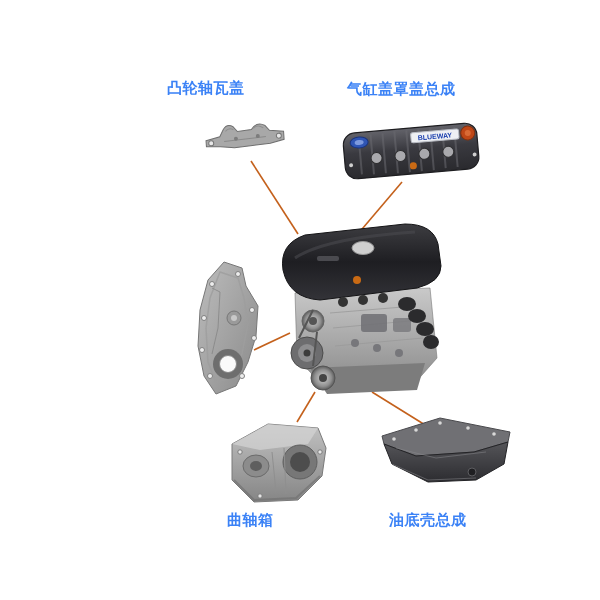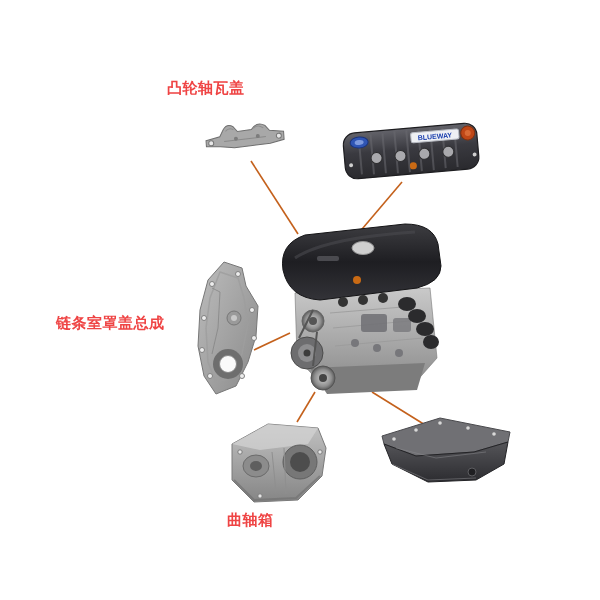--- a/index.html
+++ b/index.html
@@ -17,21 +17,21 @@
   }
   .connector-layer {
     position: absolute;
     left: 0; top: 0;
     width: 600px; height: 600px;
   }
   .part-label {
     position: absolute;
     font-size: 15px;
     font-weight: 700;
-    color: #ef4444;
+    color: #3b82f6;
     letter-spacing: 0.5px;
     white-space: nowrap;
   }
   .part-image { position: absolute; }
 </style>
 </head>
 <body>
 
 <div class="canvas">
 
@@ -204,19 +204,20 @@
       <circle cx="40" cy="18" r="1.8" fill="#d9d9d9"></circle>
       <circle cx="64" cy="11" r="1.8" fill="#d9d9d9"></circle>
       <circle cx="92" cy="16" r="1.8" fill="#d9d9d9"></circle>
       <circle cx="118" cy="22" r="1.8" fill="#d9d9d9"></circle>
       <path d="M16,52 L52,68 L100,66" stroke="#6a6a6e" fill="none" opacity="0.8"></path>
     </svg>
   </div>
 
   <div class="part-label" style="left:167px; top:79px;">凸轮轴瓦盖</div>
 
-
-  <div class="part-label" style="left:56px; top:314px;">链条室罩盖总成</div>
+  <div class="part-label" style="left:347px; top:80px;">气缸盖罩盖总成</div>
+
 
   <div class="part-label" style="left:227px; top:511px;font-family:Liberation Serif, serif;">曲轴箱</div>
 
+  <div class="part-label" style="left:389px; top:511px;">油底壳总成</div>
 
 </div>
 
 </body></html>

